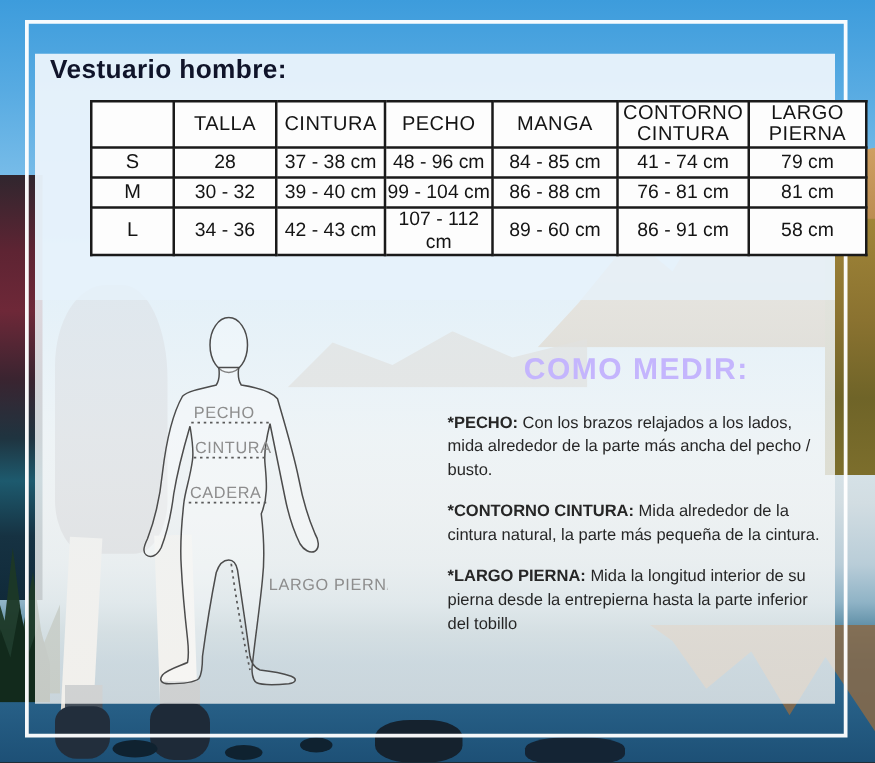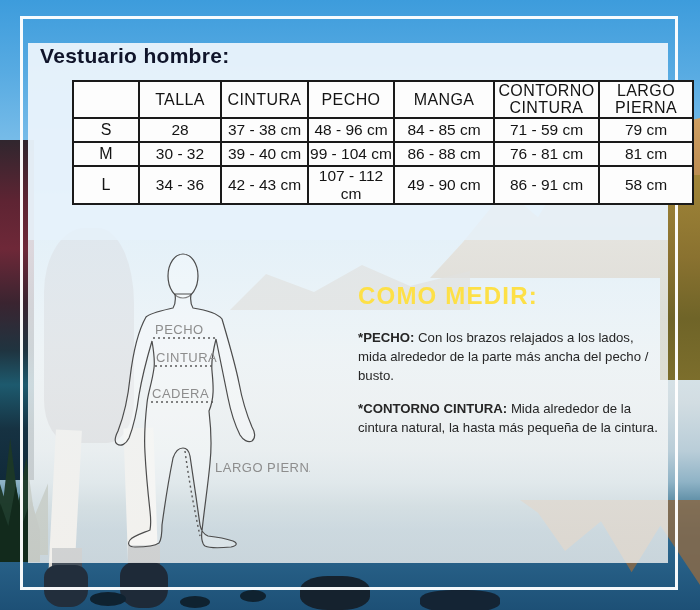--- a/index.html
+++ b/index.html
@@ -66,21 +66,21 @@
 
   
   .diagram{left:105px;top:253px;width:205px;height:315px;}
   .outline{fill:rgba(255,255,255,0.30);stroke:#4c4c4c;stroke-width:1.2;}
   .headshape{fill:rgba(255,255,255,0.30);stroke:#4c4c4c;stroke-width:1.2;}
   .dots{fill:none;stroke:#5a5a5a;stroke-width:1.4;stroke-dasharray:2 3;}
   .diag-label{fill:#8d8d8d;font-size:13px;letter-spacing:.5px;font-family:"Liberation Sans",sans-serif;}
 
   
   .measure{left:358px;top:282px;width:302px;color:#262626;}
-  .measure h2{margin:0 0 18px 0;font-size:24px;font-weight:600;letter-spacing:1.2px;color:#fde047;}
+  .measure h2{margin:0 0 18px 0;font-size:24px;font-weight:600;letter-spacing:1.2px;color:#c4b5fd;text-align:center;}
   .measure p{margin:0 0 14px 0;font-size:13.2px;line-height:1.44;}
   .measure .term{font-weight:700;}
 </style>
 </head>
 <body>
 
 <div class="screen">
 
   <div class="photo">
     <div class="abs sky"></div>
@@ -133,38 +133,38 @@
         <th>LARGO PIERNA</th>
       </tr>
     </thead>
     <tbody>
       <tr>
         <td class="size-col">S</td>
         <td>28</td>
         <td>37 - 38 cm</td>
         <td>48 - 96 cm</td>
         <td>84 - 85 cm</td>
-        <td>71 - 59 cm</td>
+        <td>41 - 74 cm</td>
         <td>79 cm</td>
       </tr>
       <tr>
         <td class="size-col">M</td>
         <td>30 - 32</td>
         <td>39 - 40 cm</td>
         <td>99 - 104 cm</td>
         <td>86 - 88 cm</td>
         <td>76 - 81 cm</td>
         <td>81 cm</td>
       </tr>
       <tr>
         <td class="size-col">L</td>
         <td>34 - 36</td>
         <td>42 - 43 cm</td>
         <td>107 - 112 cm</td>
-        <td>49 - 90 cm</td>
+        <td>89 - 60 cm</td>
         <td>86 - 91 cm</td>
         <td>58 cm</td>
       </tr>
     </tbody>
   </table>
 
   <svg class="abs diagram" viewBox="0 0 205 315">
     <ellipse class="headshape" cx="78" cy="23" rx="15" ry="22"></ellipse>
     <path class="outline" d="
       M 70,41
@@ -212,16 +212,17 @@
     <path class="dots" d="M80,198 C84,228 89,255 95,283"></path>
     <text class="diag-label" x="50" y="81">PECHO</text>
     <text class="diag-label" x="51" y="109">CINTURA</text>
     <text class="diag-label" x="47" y="145">CADERA</text>
     <text class="diag-label" x="110" y="219">LARGO PIERNA</text>
   </svg>
 
   <section class="abs measure">
     <h2>COMO MEDIR:</h2>
     <p><span class="term">*PECHO:</span><span> Con los brazos relajados a los lados, mida alrededor de la parte más ancha del pecho / busto.</span></p>
-    <p><span class="term">*CONTORNO CINTURA:</span><span> Mida alrededor de la cintura natural, la hasta más pequeña de la cintura.</span></p>
+    <p><span class="term">*CONTORNO CINTURA:</span><span> Mida alrededor de la cintura natural, la parte más pequeña de la cintura.</span></p>
+    <p><span class="term">*LARGO PIERNA:</span><span> Mida la longitud interior de su pierna desde la entrepierna hasta la parte inferior del tobillo</span></p>
   </section>
 
 </div>
 
 </body></html>

